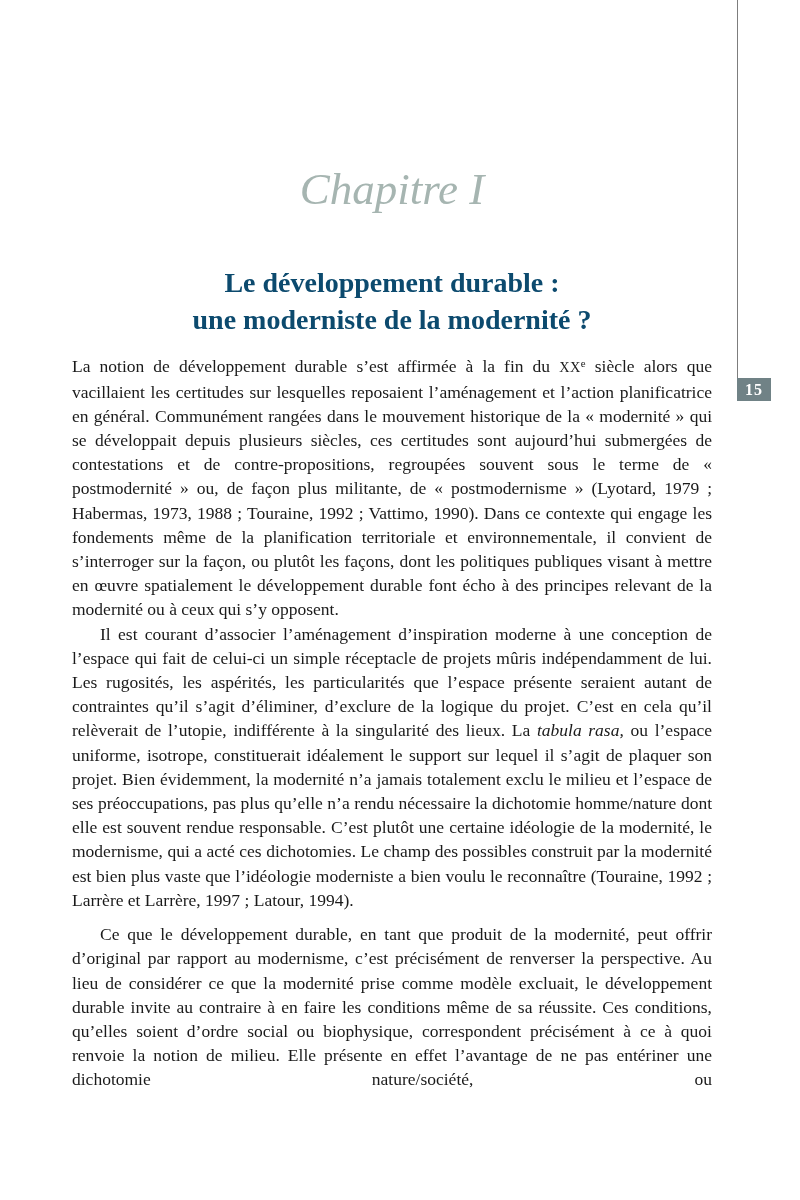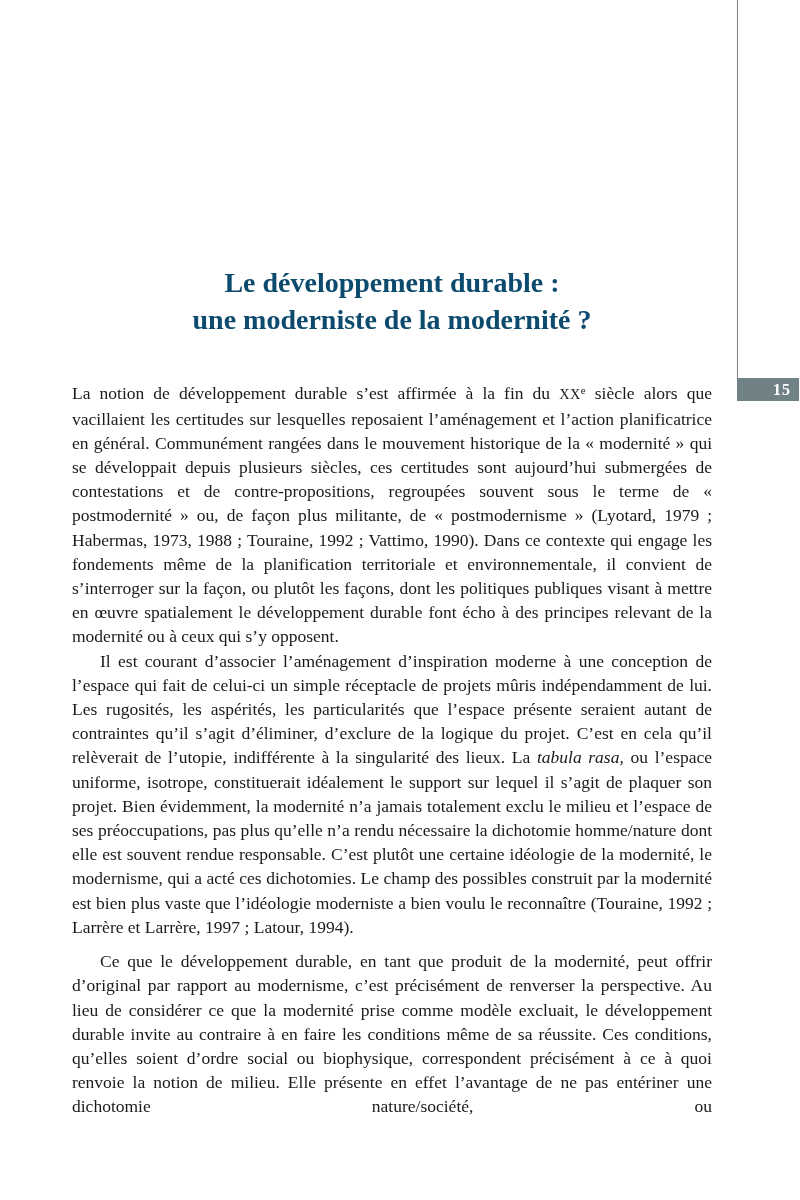--- a/index.html
+++ b/index.html
@@ -60,21 +60,21 @@
     width: 680px;
     text-align: center;
     font-weight: bold;
     font-size: 28px;
     line-height: 37px;
     color: #0c4a6e;
     margin: 0;
   }
   .body-text {
     position: absolute;
-    top: 378px;
+    top: 351px;
     left: 72px;
     width: 640px;
     font-size: 17.5px;
     line-height: 24.2px;
     color: #1a1a1a;
     text-align: justify;
   }
   .body-text p {
     margin: 0;
     padding: 0;
@@ -85,22 +85,23 @@
   .run-sc { font-size: 0.82em; letter-spacing: 0.5px; }
   .run-sup{ font-size: 0.62em; vertical-align: 0.5em; }
 </style>
 </head>
 <body>
 
 <div class="page">
 
   <div class="margin-rule" style="background: rgb(125, 125, 125);"></div>
 
-  <div class="page-badge" style="background: rgb(112, 130, 134); color: rgb(255, 255, 255); padding-left: 28px;">15</div>
+  <div class="page-badge" style="background: rgb(112, 130, 134); color: rgb(255, 255, 255);">15</div>
 
+  <h2 class="chapter-heading" style="color: rgb(166, 181, 177);">Chapitre I</h2>
 
   <h1 class="chapter-title">
     <span>Le développement durable :</span><br>
     <span>une moderniste de la modernité ?</span>
   </h1>
 
   <div class="body-text" style="color: rgb(26, 26, 26);">
       <p class="para"><span>La notion de développement durable s’est affirmée à la fin du </span><span class="run-sc">XX</span><span class="run-sup">e</span><span> siècle alors que vacillaient les certitudes sur lesquelles reposaient l’aménagement et l’action planificatrice en général. Communément rangées dans le mouvement historique de la « modernité » qui se développait depuis plusieurs siècles, ces certitudes sont aujourd’hui submergées de contestations et de contre-propositions, regroupées souvent sous le terme de « postmodernité » ou, de façon plus militante, de « postmodernisme » (Lyotard, 1979 ; Habermas, 1973, 1988 ; Touraine, 1992 ; Vattimo, 1990). Dans ce contexte qui engage les fondements même de la planification territoriale et environnementale, il convient de s’interroger sur la façon, ou plutôt les façons, dont les politiques publiques visant à mettre en œuvre spatialement le développement durable font écho à des principes relevant de la modernité ou à ceux qui s’y opposent.</span></p>
       <p class="para indent"><span>Il est courant d’associer l’aménagement d’inspiration moderne à une conception de l’espace qui fait de celui-ci un simple réceptacle de projets mûris indépendamment de lui. Les rugosités, les aspérités, les particularités que l’espace présente seraient autant de contraintes qu’il s’agit d’éliminer, d’exclure de la logique du projet. C’est en cela qu’il relèverait de l’utopie, indifférente à la singularité des lieux. La </span><span class="run-i">tabula rasa,</span><span> ou l’espace uniforme, isotrope, constituerait idéalement le support sur lequel il s’agit de plaquer son projet. Bien évidemment, la modernité n’a jamais totalement exclu le milieu et l’espace de ses préoccupations, pas plus qu’elle n’a rendu nécessaire la dichotomie homme/nature dont elle est souvent rendue responsable. C’est plutôt une certaine idéologie de la modernité, le modernisme, qui a acté ces dichotomies. Le champ des possibles construit par la modernité est bien plus vaste que l’idéologie moderniste a bien voulu le reconnaître (Touraine, 1992 ; Larrère et Larrère, 1997 ; Latour, 1994).</span></p>
       <p class="para indent jlast"><span>Ce que le développement durable, en tant que produit de la modernité, peut offrir d’original par rapport au modernisme, c’est précisément de renverser la perspective. Au lieu de considérer ce que la modernité prise comme modèle excluait, le développement durable invite au contraire à en faire les conditions même de sa réussite. Ces conditions, qu’elles soient d’ordre social ou biophysique, correspondent précisément à ce à quoi renvoie la notion de milieu. Elle présente en effet l’avantage de ne pas entériner une dichotomie nature/société, ou</span></p>

